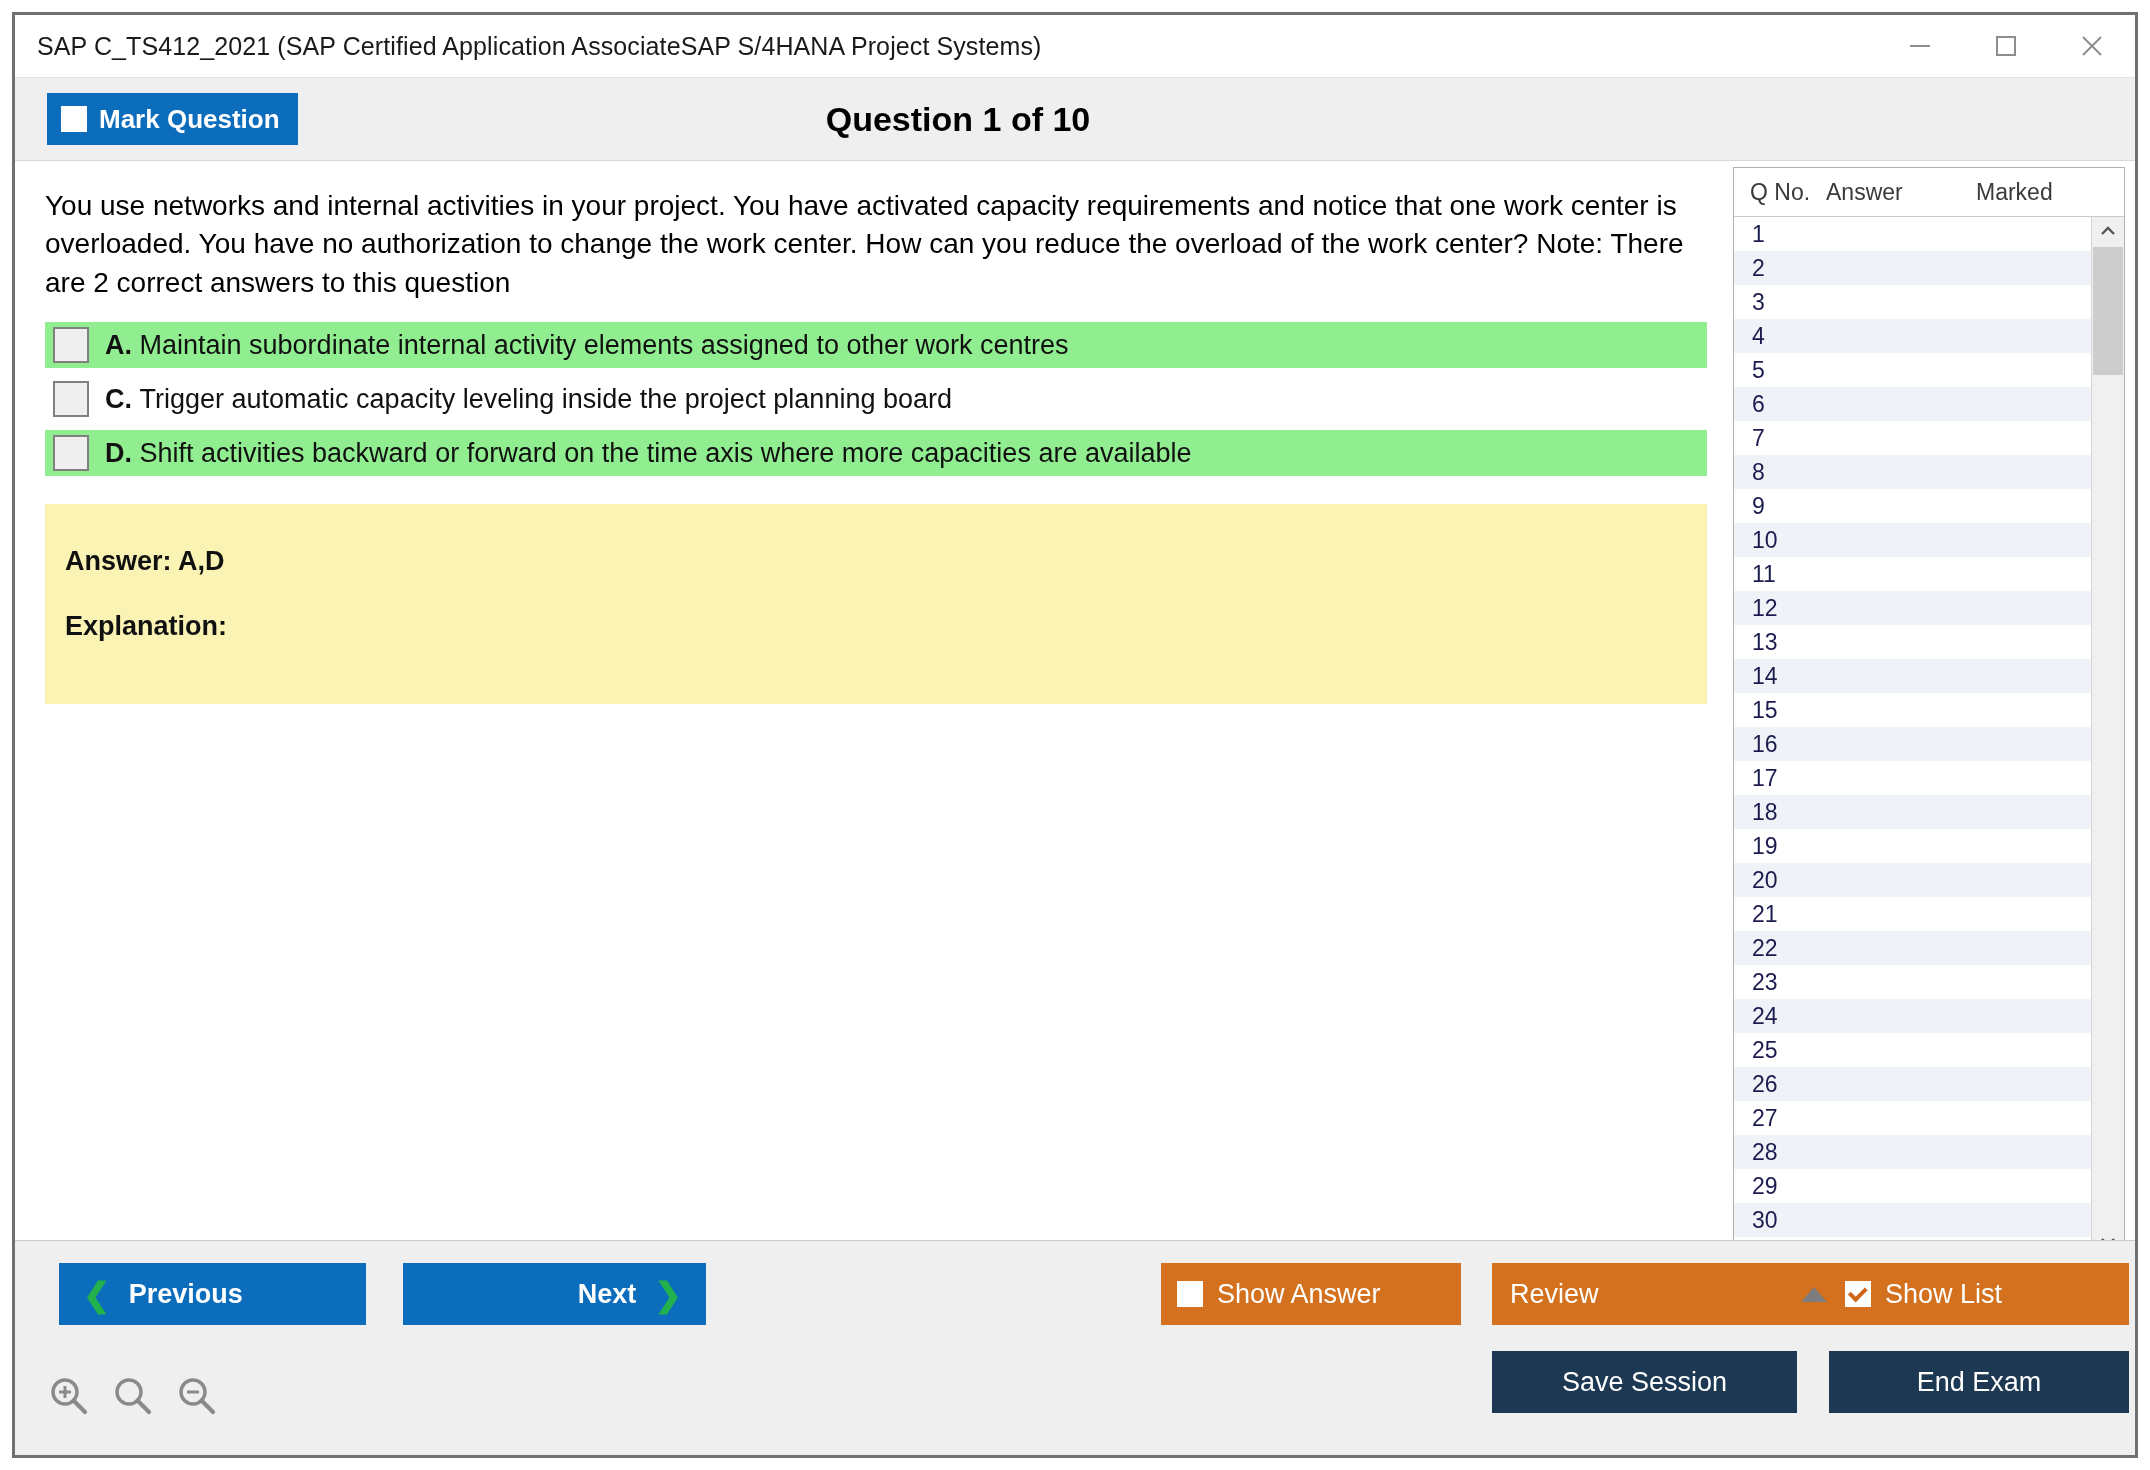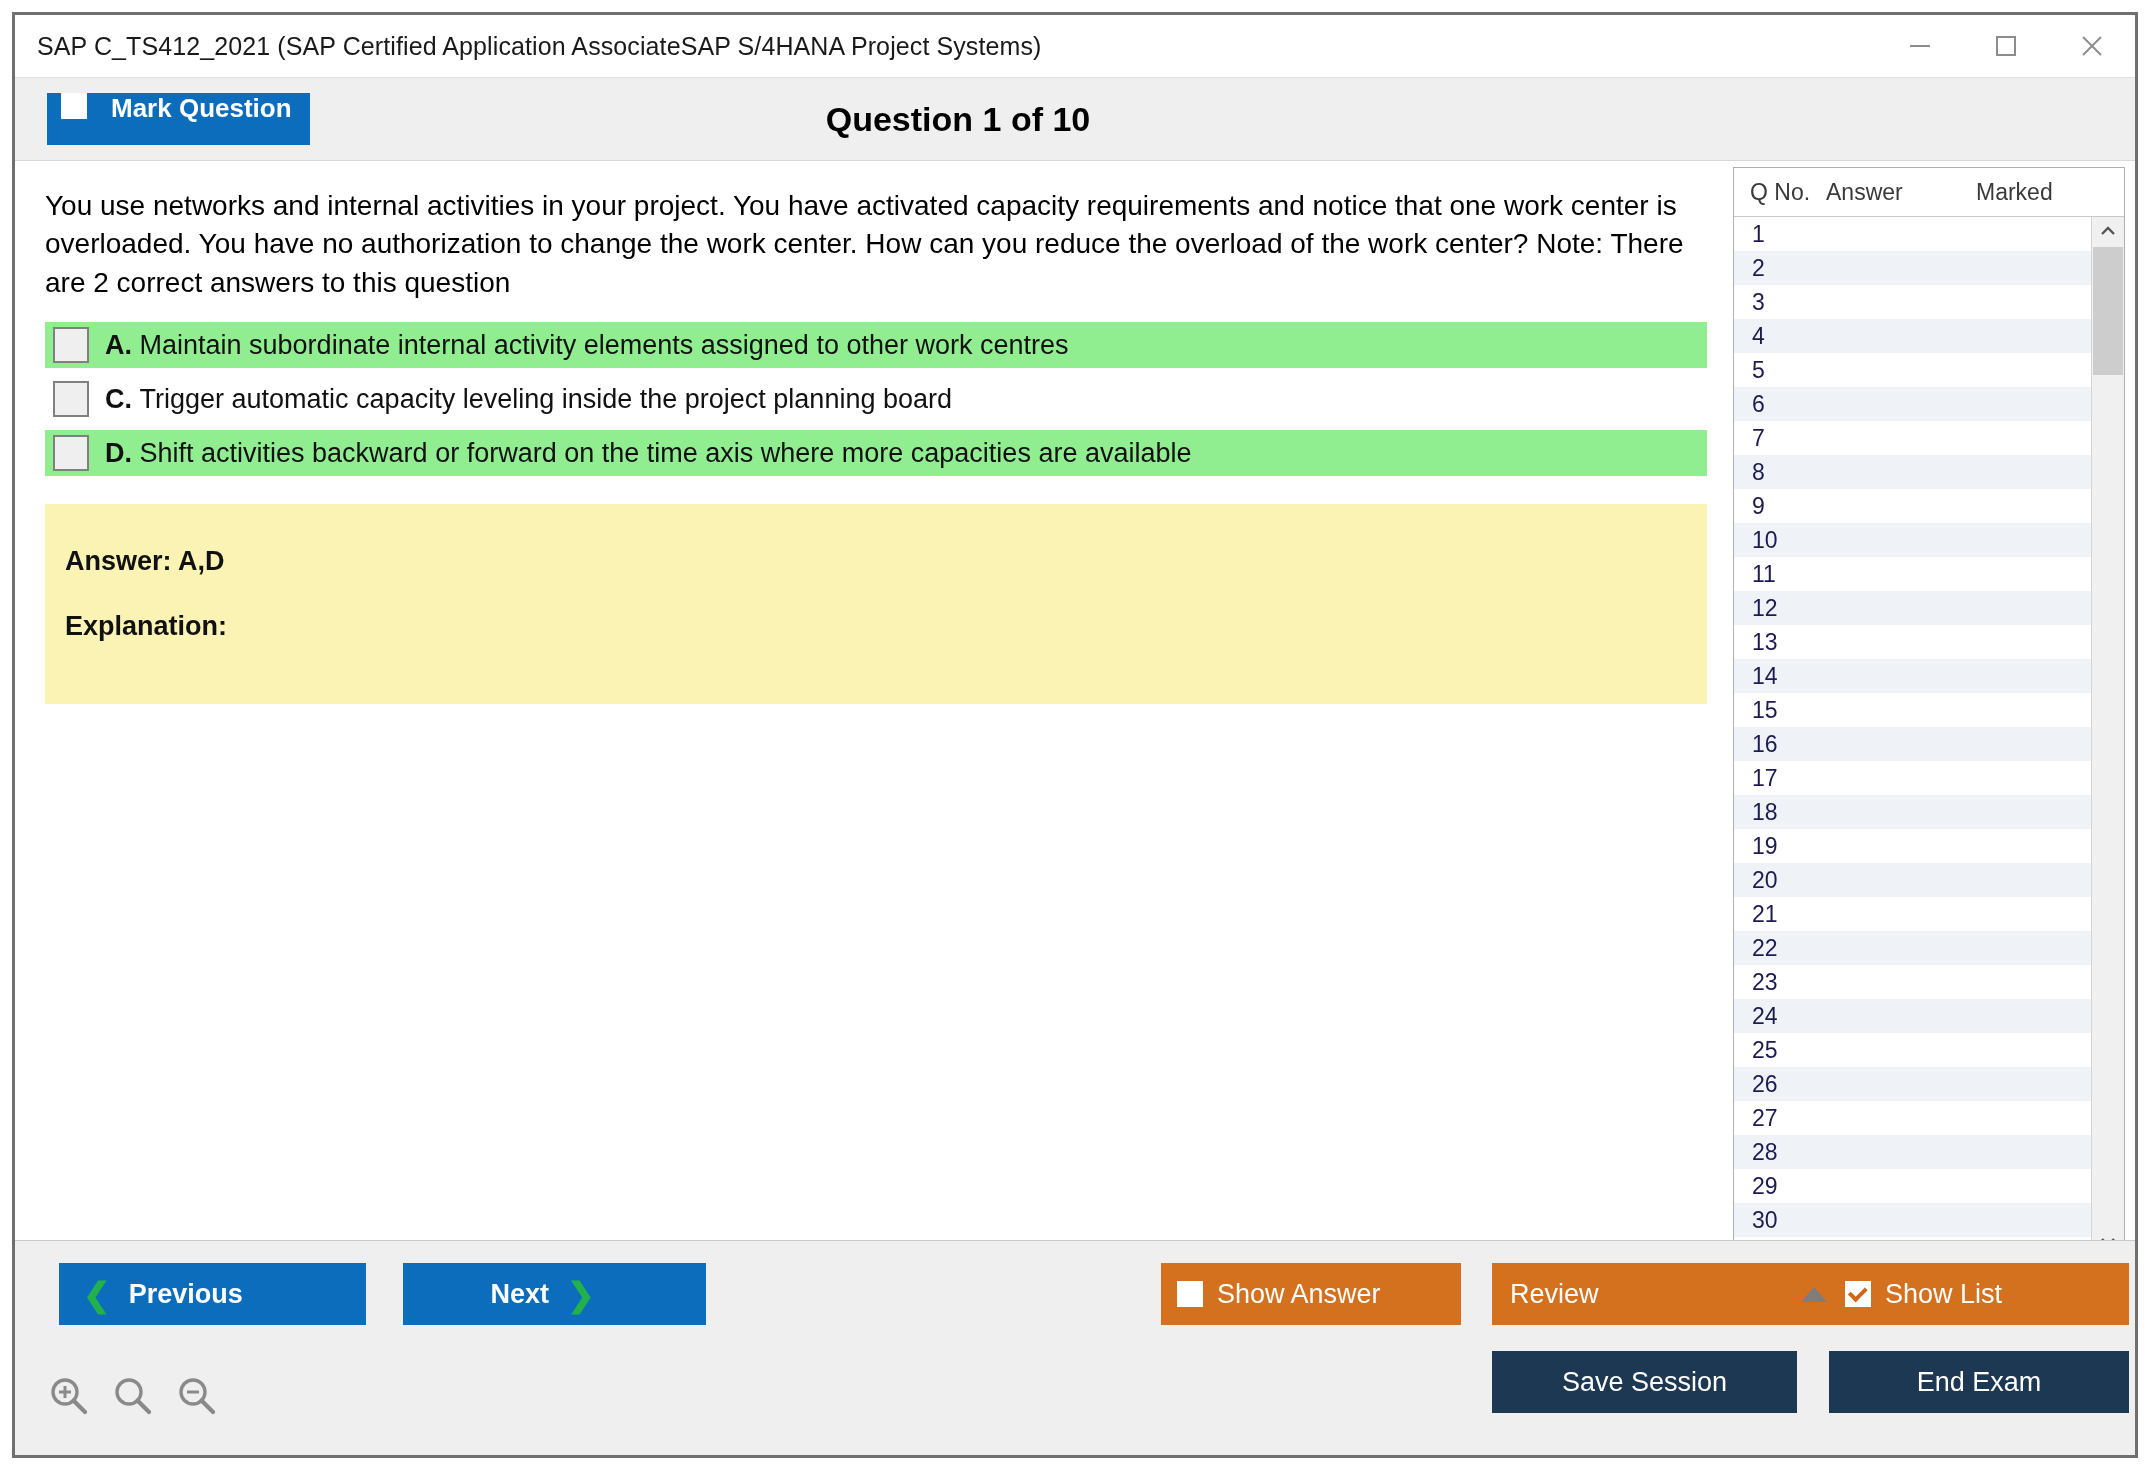--- a/index.html
+++ b/index.html
@@ -78,22 +78,22 @@
     position: relative;
     border-bottom: 1px solid #d8d8d8;
   }
   .mark-btn {
     margin-left: 32px;
     background: #0d6dbd;
     border: none;
     height: 52px;
     padding: 0 18px 0 14px;
     display: flex;
-    align-items: flex-start;
-    gap: 24px;
+    align-items: center;
+    gap: 12px;
     cursor: pointer;
   }
   .mark-btn .label {
     color: #ffffff;
     font-size: 26px;
     font-weight: bold;
     white-space: nowrap;
   }
   .chk {
     width: 26px;
@@ -296,21 +296,21 @@
   .nav-btn {
     position: absolute;
     top: 22px;
     height: 62px;
     background: #0d6dbd;
     color: #ffffff;
     font-size: 27px;
     font-weight: bold;
   }
   #btn-prev { left: 44px; width: 307px; justify-content: flex-start; padding-left: 24px; gap: 18px; }
-  #btn-next { left: 388px; width: 303px; justify-content: center; padding-right: 24px; gap: 18px; }
+  #btn-next { left: 388px; width: 303px; justify-content: flex-end; padding-right: 24px; gap: 18px; }
   .chev { color: #22b14c; font-size: 33px; font-weight: bold; line-height: 1; }
 
   .orange-btn {
     position: absolute;
     top: 22px;
     height: 62px;
     background: #d4711f;
     color: #ffffff;
     font-size: 27px;
   }

